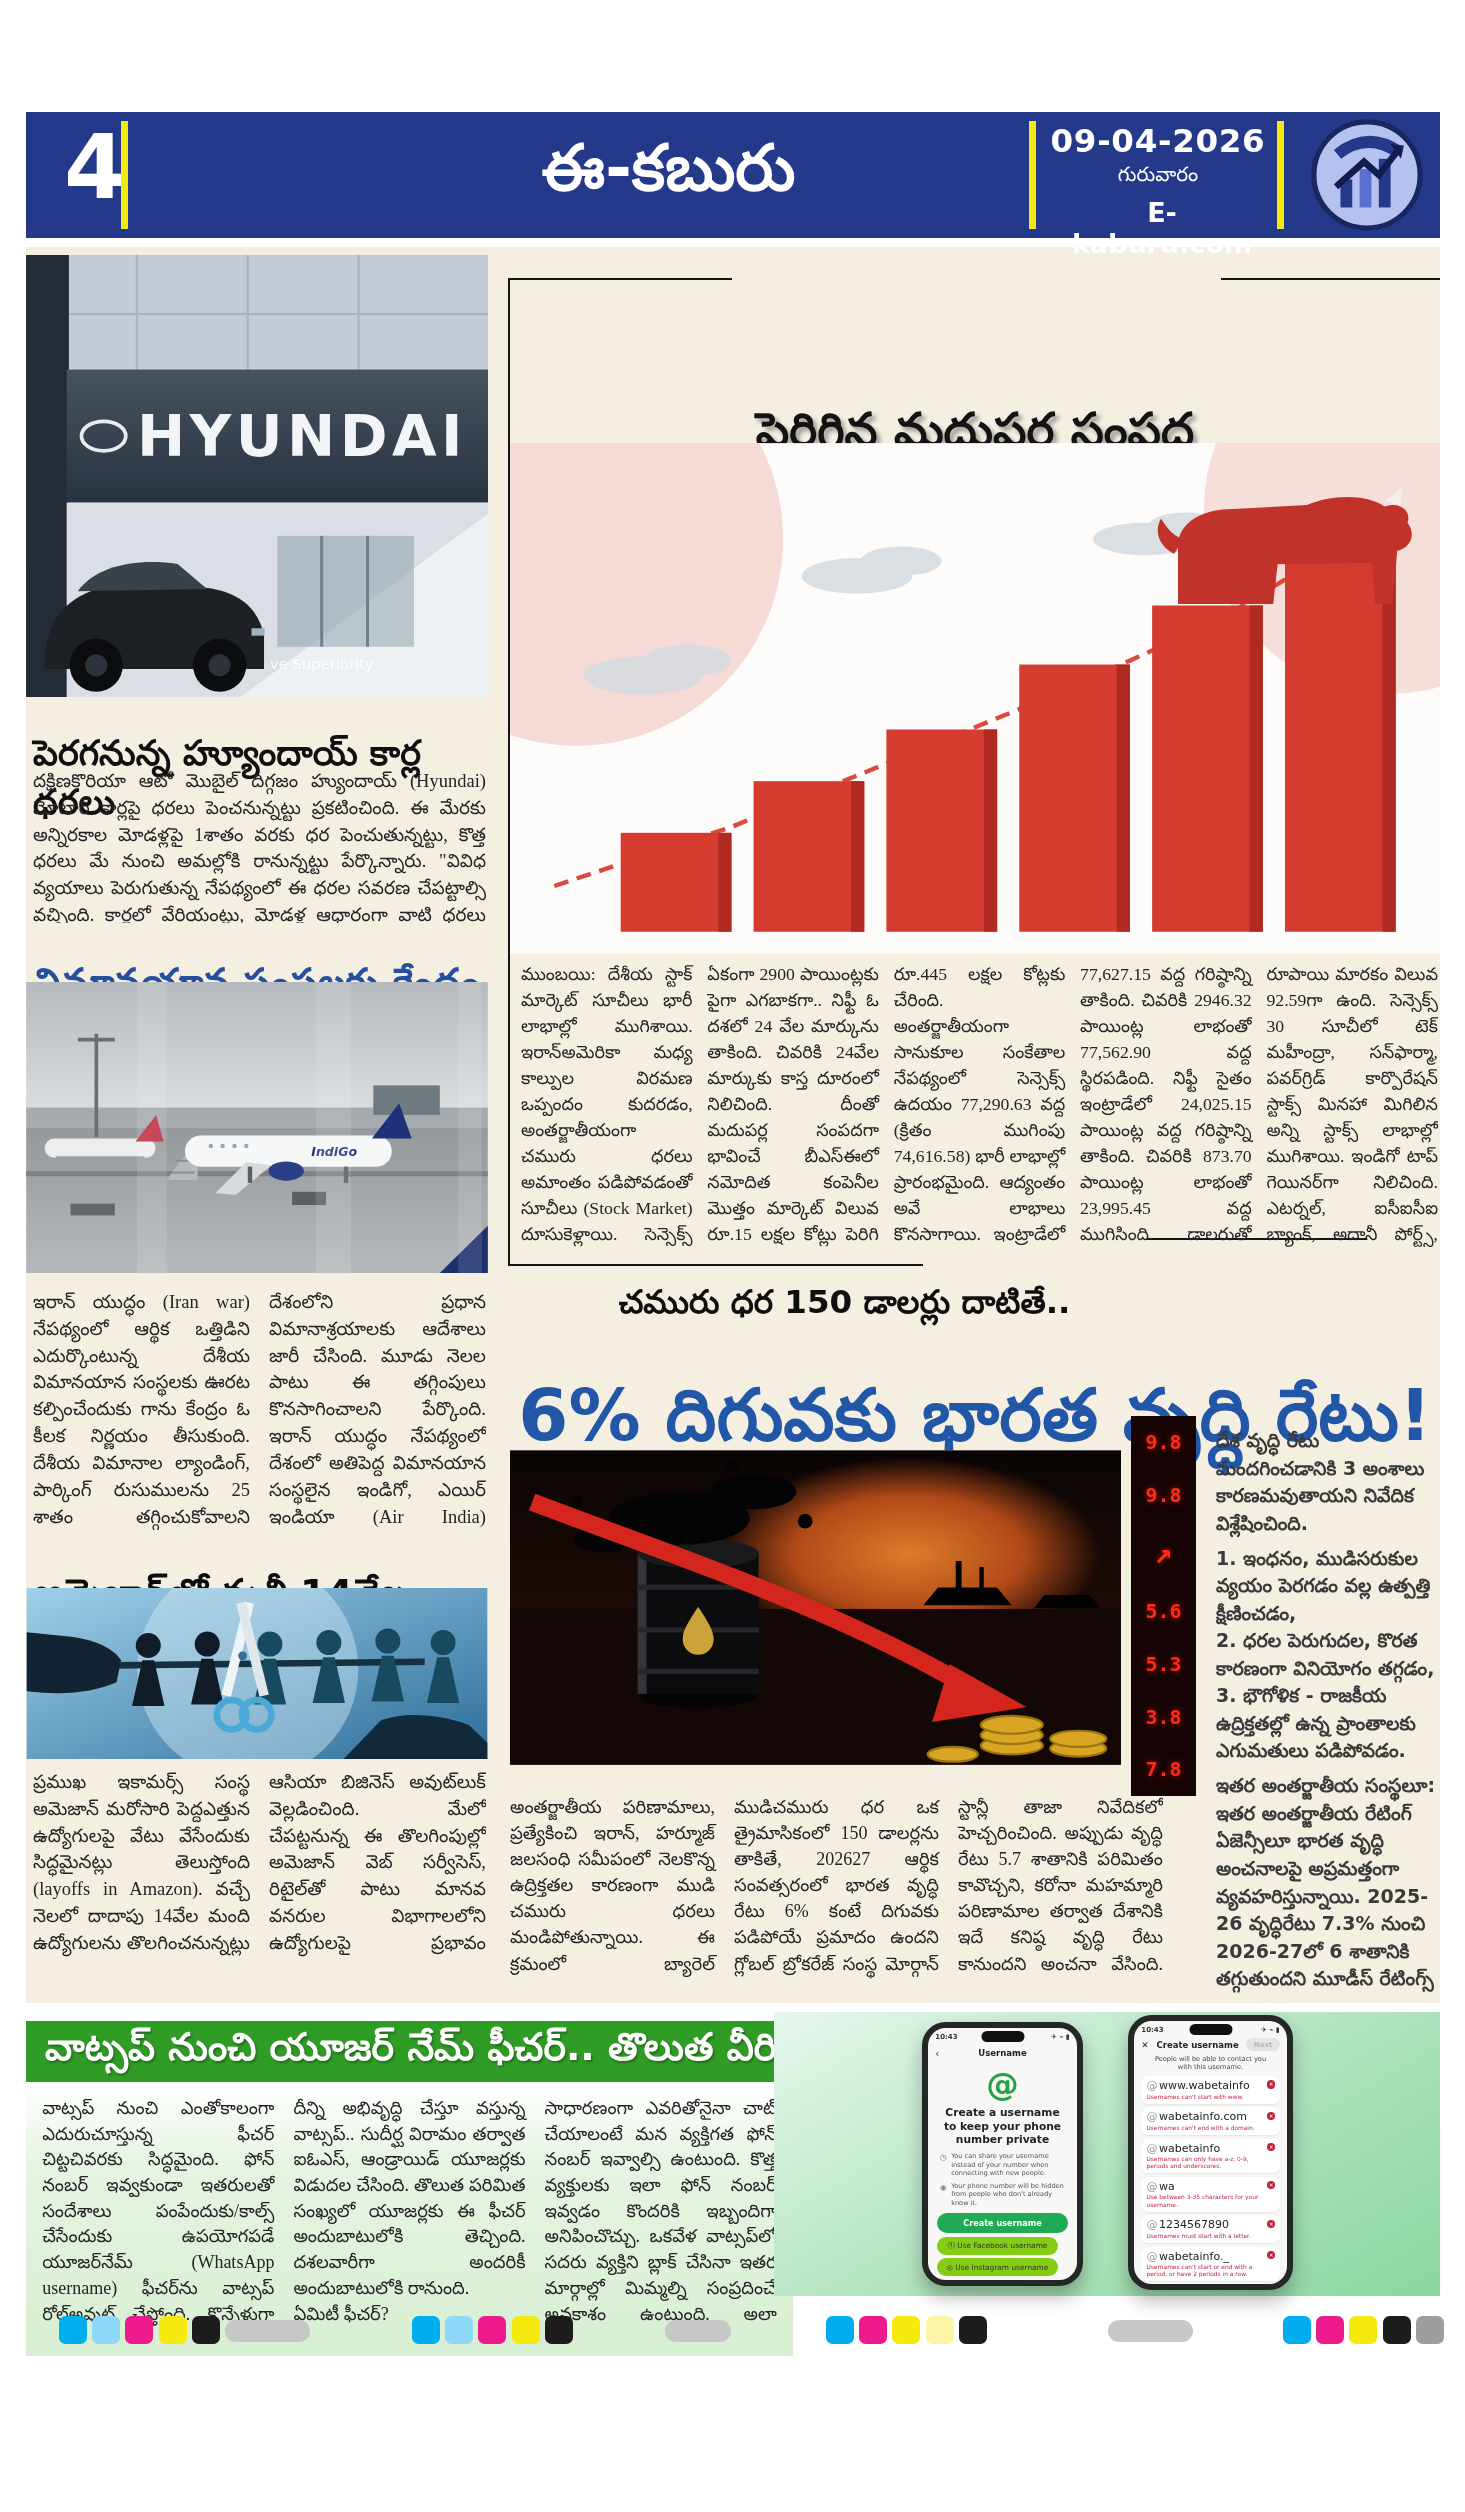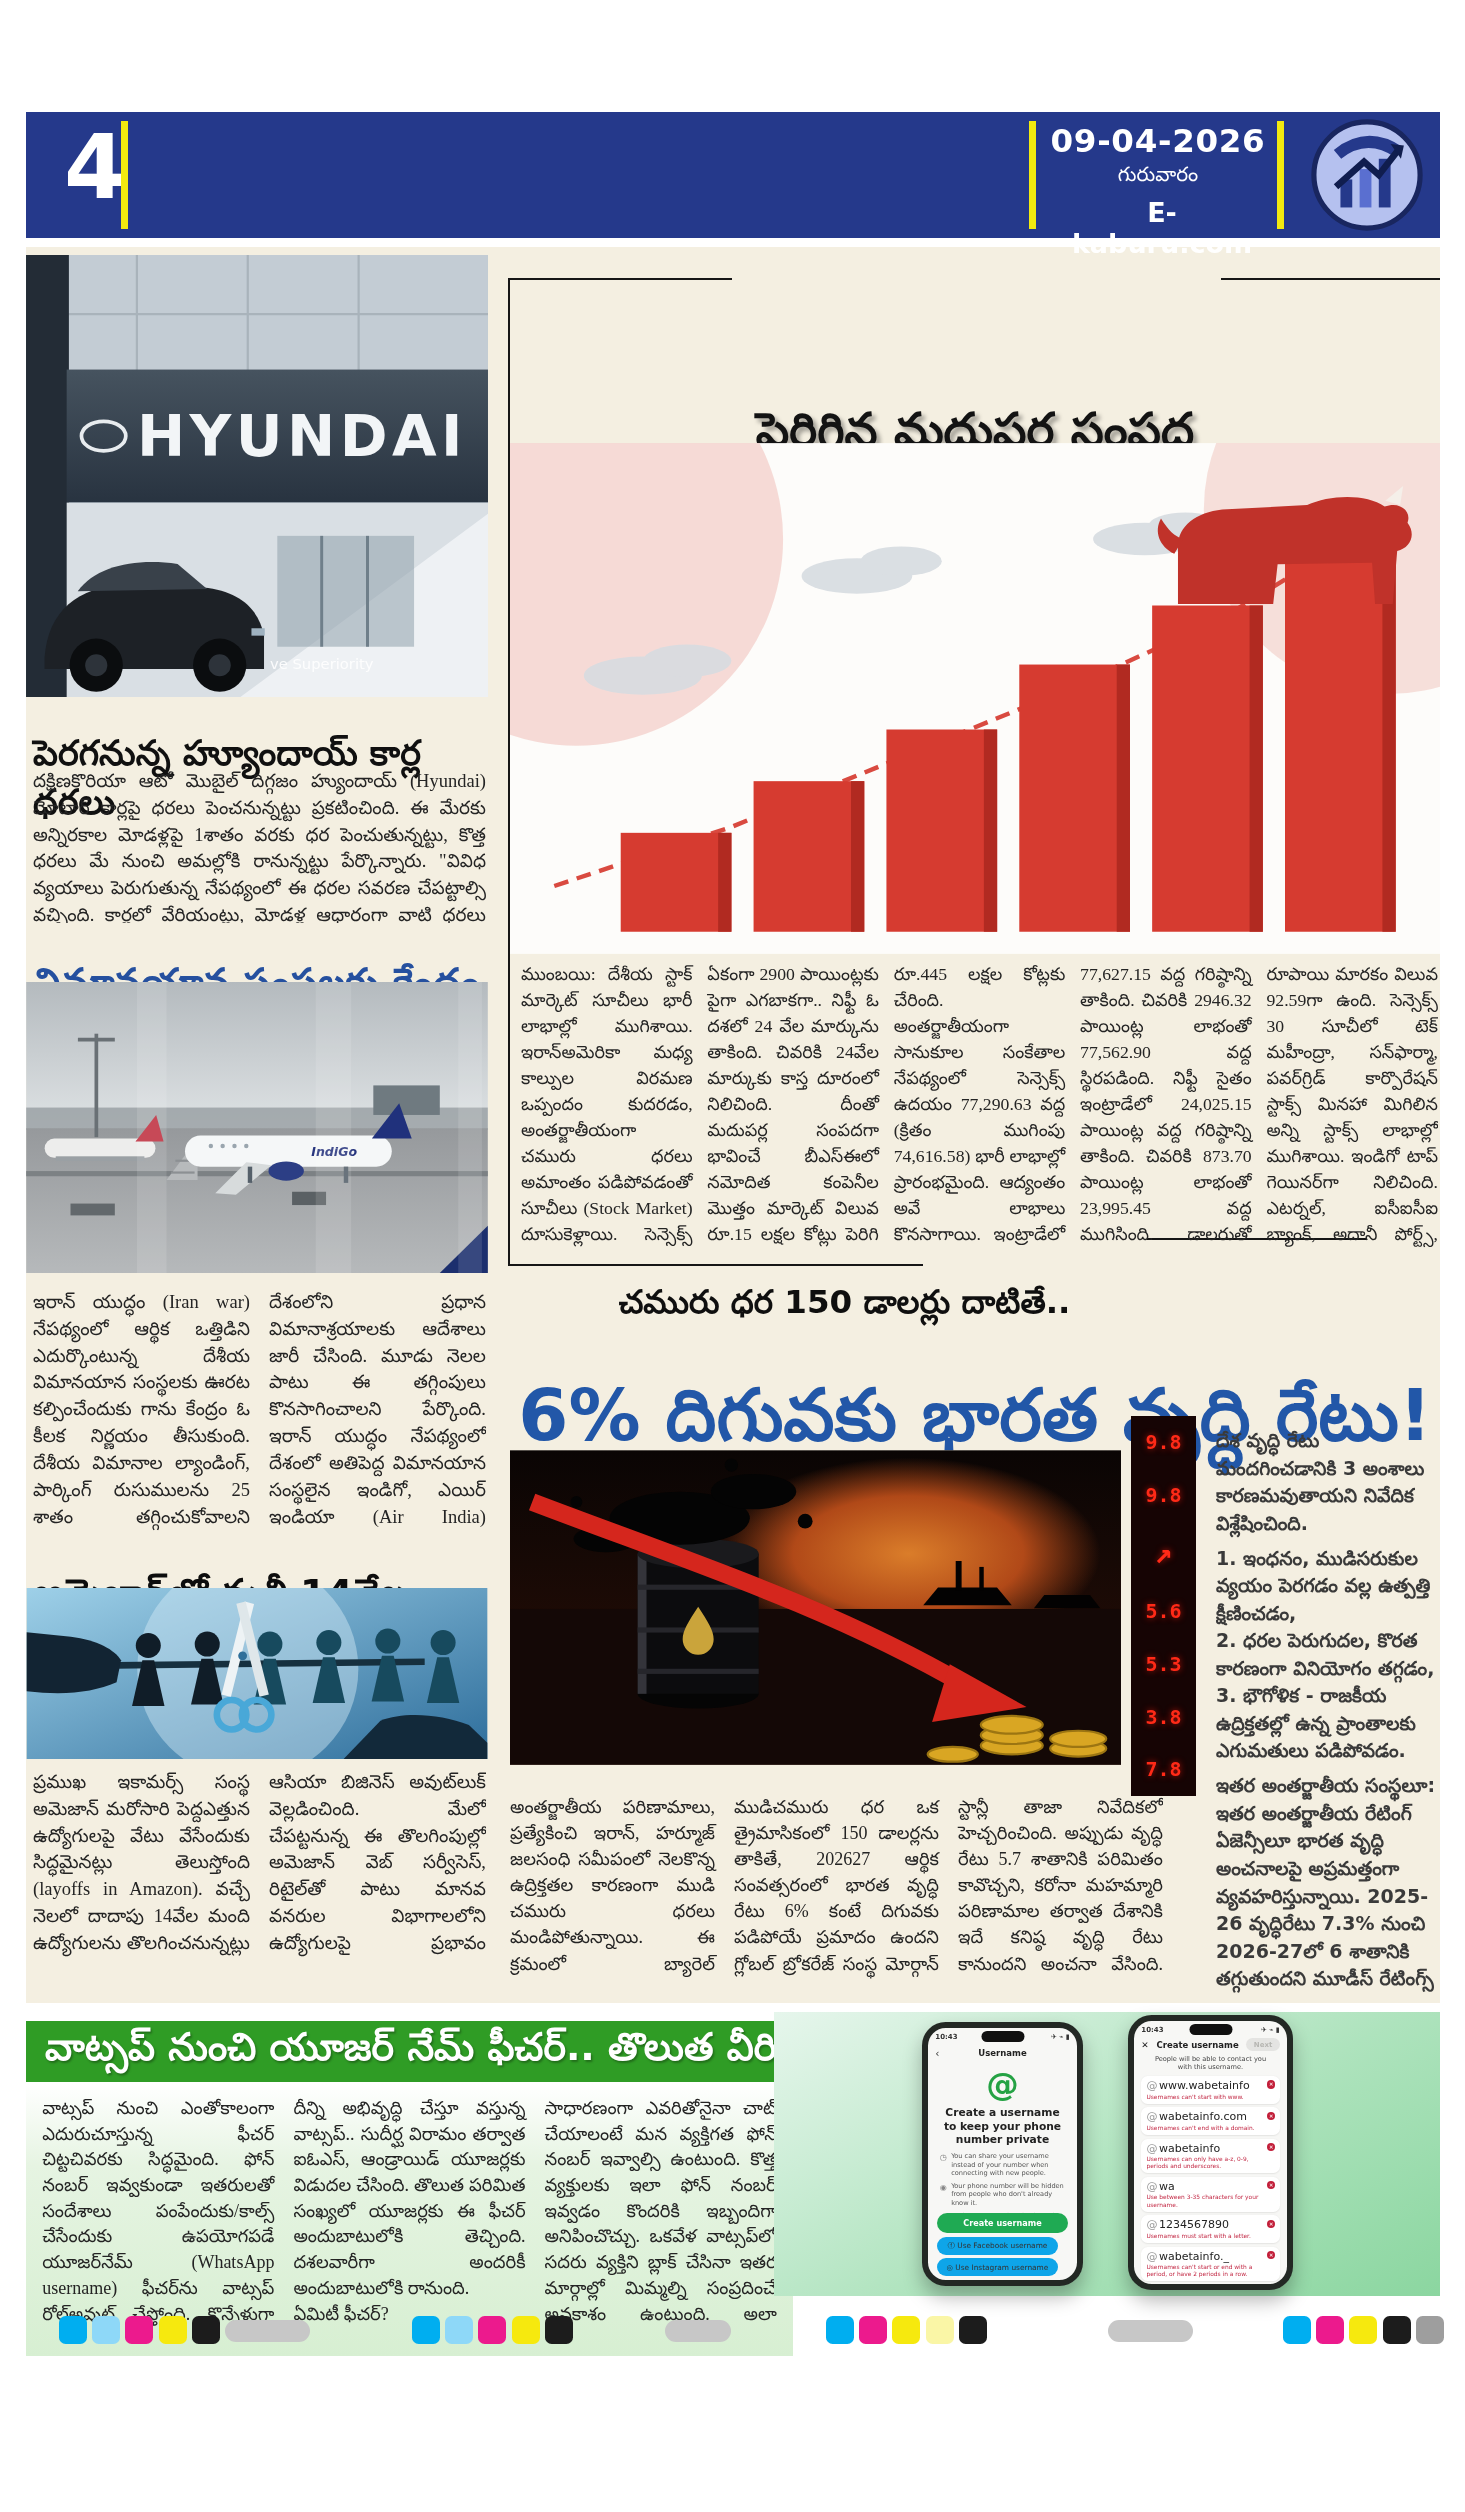--- a/index.html
+++ b/index.html
@@ -73,21 +73,21 @@
   .ph-title-row{display:flex;align-items:center;justify-content:space-between;margin-top:5.9px;}
   .ph-title{font-size:8.5px;font-weight:bold;text-align:center;flex:1;}
   .chev{font-size:10.3px;color:#333;width:10.3px;}
   .at-big{text-align:center;font-size:32.5px;font-weight:bold;color:#25a244;margin:5.9px 0 3px;}
   .promo-h{font-size:10.7px;font-weight:bold;text-align:center;line-height:1.25;margin:1.5px 3px 5.9px;}
   .bul{display:flex;gap:4.4px;font-size:6.6px;color:#555;line-height:1.3;margin:3.7px 4.4px;}
   .bul .ic{color:#888;font-size:8.1px;}
   .fineprint{font-size:5.5px;color:#9a9a9a;text-align:center;margin:4.4px 7.4px;line-height:1.3;}
   .cta{position:absolute;left:8.9px;right:8.9px;bottom:47px;background:#1faa53;color:#fff;text-align:center;
        font-size:8.1px;font-weight:bold;padding:5.2px 0;border-radius:11.8px;}
-  .alt{position:absolute;left:8.9px;right:19px;background:#0ea5e9;color:#333;text-align:center;
+  .alt{position:absolute;left:8.9px;right:19px;background:#84cc16;color:#333;text-align:center;
        font-size:7.4px;padding:4.4px 0;border-radius:11px;}
   .alt1{bottom:25px;} .alt2{bottom:4.4px;}
   .err-head{display:flex;align-items:center;justify-content:space-between;margin-top:4.4px;}
   .x-ico{font-size:8.9px;font-weight:bold;}
   .next-pill{background:#e4e4e2;color:#b6b6b2;font-size:7px;font-weight:bold;border-radius:8.1px;padding:2.2px 7.4px;}
   .err-sub{font-size:6.6px;text-align:center;color:#444;margin:4.4px 5.9px;line-height:1.25;}
   .u-row{position:relative;background:#fff;border-radius:6.6px;margin:3.7px 0;padding:3px 14.8px 3px 5.2px;
          box-shadow:0 0.7px 1.5px rgba(0,0,0,.08);}
   .u-name{font-size:11px;color:#222;}
   .u-name .at{color:#999;margin-right:1.5px;}
@@ -104,20 +104,21 @@
 </style>
 </head>
 <body>
 
 <div class="page">
   <div class="abs cream"></div>
 
   <header class="abs masthead">
     <div class="abs pgnum">4</div>
     <div class="abs yb yb1"></div>
+    <div class="abs mast-title">ఈ-కబురు</div>
     <div class="abs yb yb2"></div>
     <div class="abs datebox">
       <div class="d-date">09-04-2026</div>
       <div class="d-day">గురువారం</div>
       <div class="d-site">E-kaburu.com</div>
     </div>
     <div class="abs yb yb3"></div>
     <svg class="abs logo" viewBox="0 0 160 160">
       <circle cx="80" cy="80" r="72" fill="#b5c1ef" stroke="#19265f" stroke-width="7"></circle>
       <path d="M35,46 Q80,10 128,42 L118,56 Q80,30 45,58 Z" fill="#25398b"></path>

